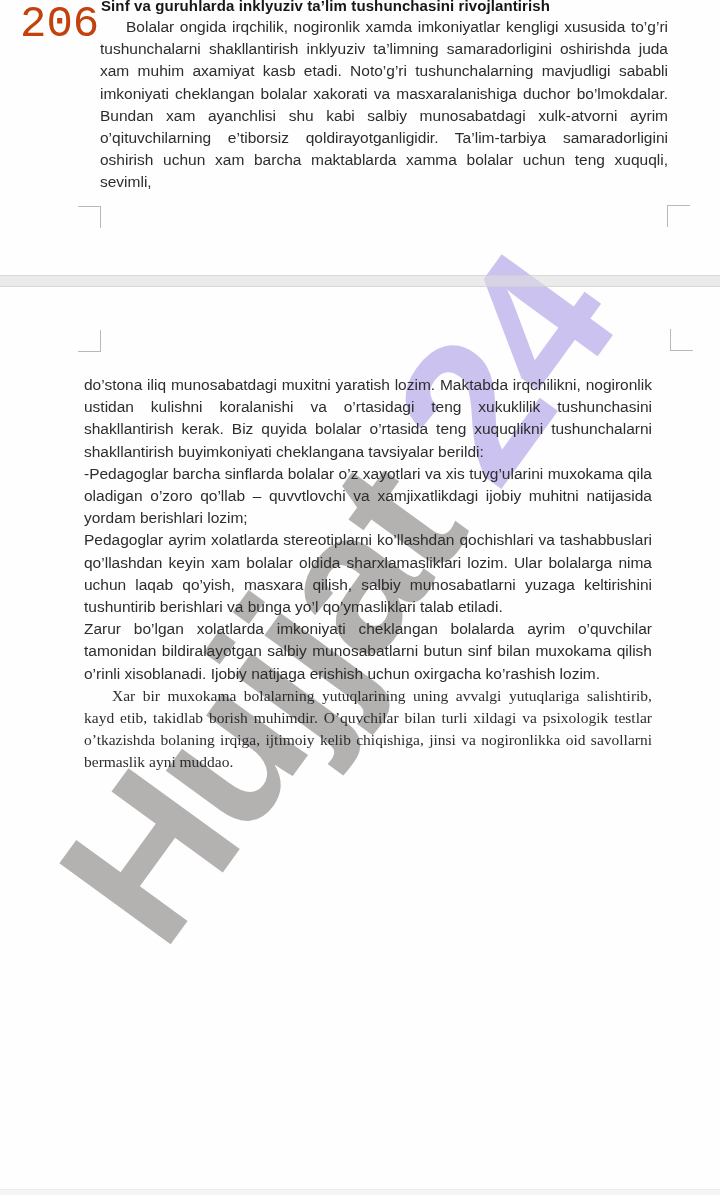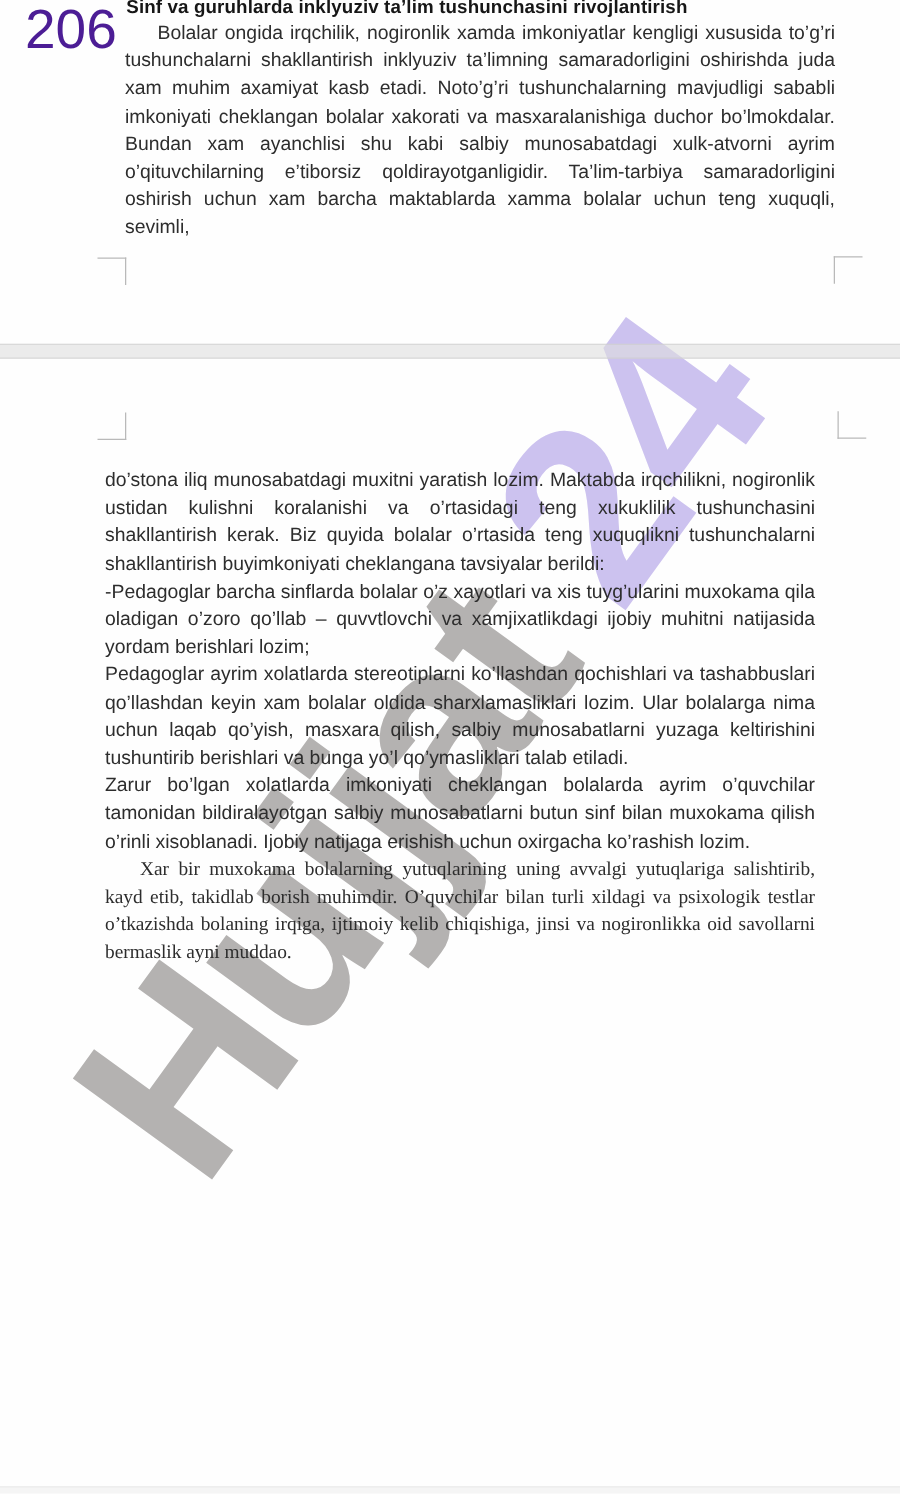--- a/index.html
+++ b/index.html
@@ -24,23 +24,23 @@
     letter-spacing:-6px;
     z-index:1;
     pointer-events:none;
   }
   .wm-word{color:#b4b2b1;}
   .wm-number{color:#ccc2ef;}
   
   .pagenum{
     position:absolute;
     left:20px; top:1px;
-    font-family:Liberation Sans, sans-serif;
+    font-family:Liberation Mono, monospace;
     font-size:44px; line-height:46px;
-    color:#4c1d95;
+    color:#c2410c;
     z-index:3;
   }
   
   .title{
     position:absolute;
     left:101px; top:-4px;
     width:568px;
     margin:0;
     font-size:15px; line-height:19px;
     font-weight:700;

